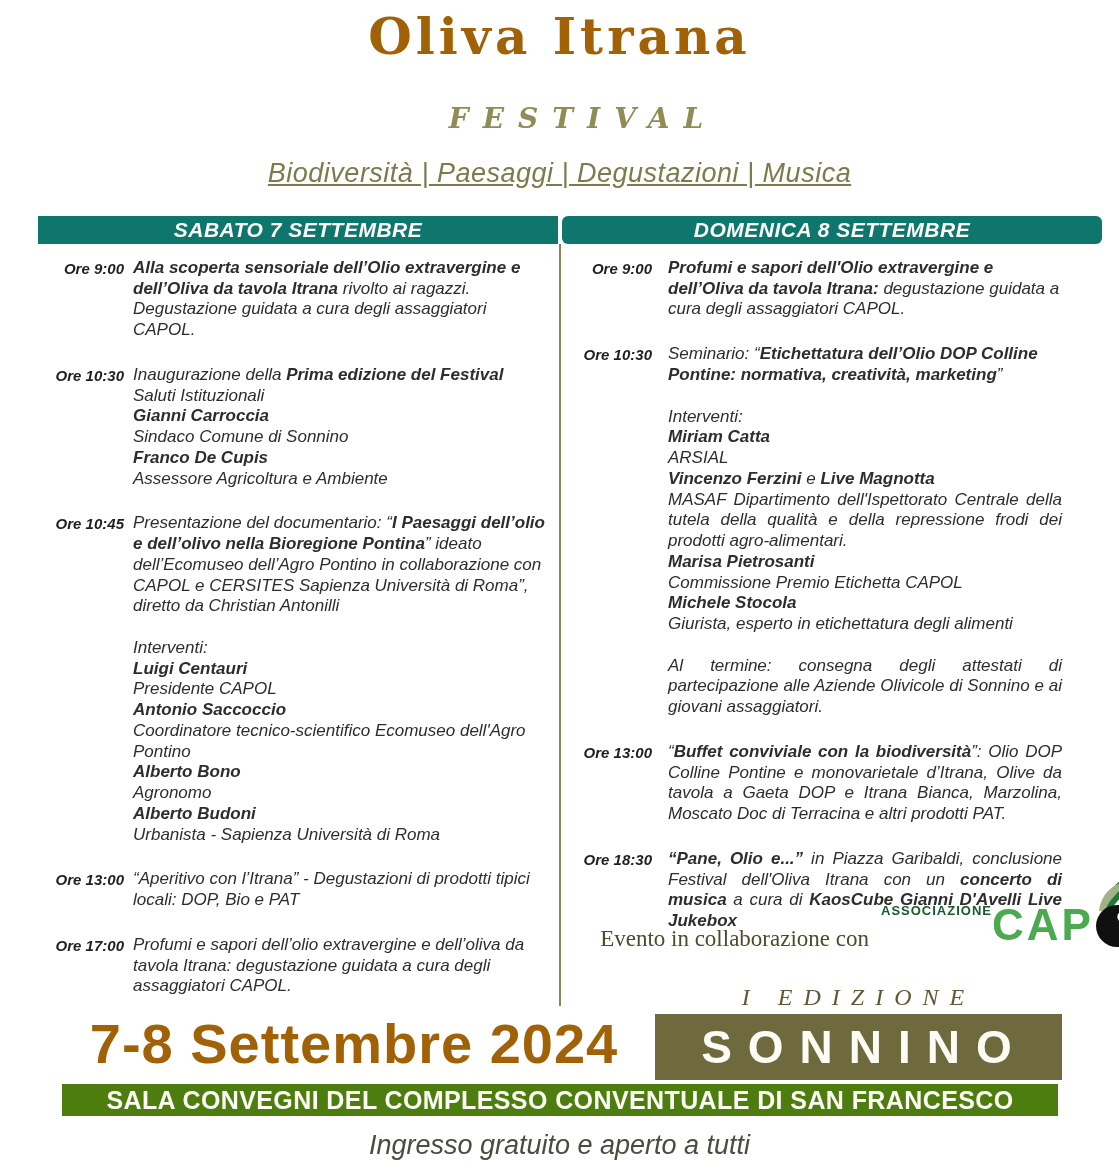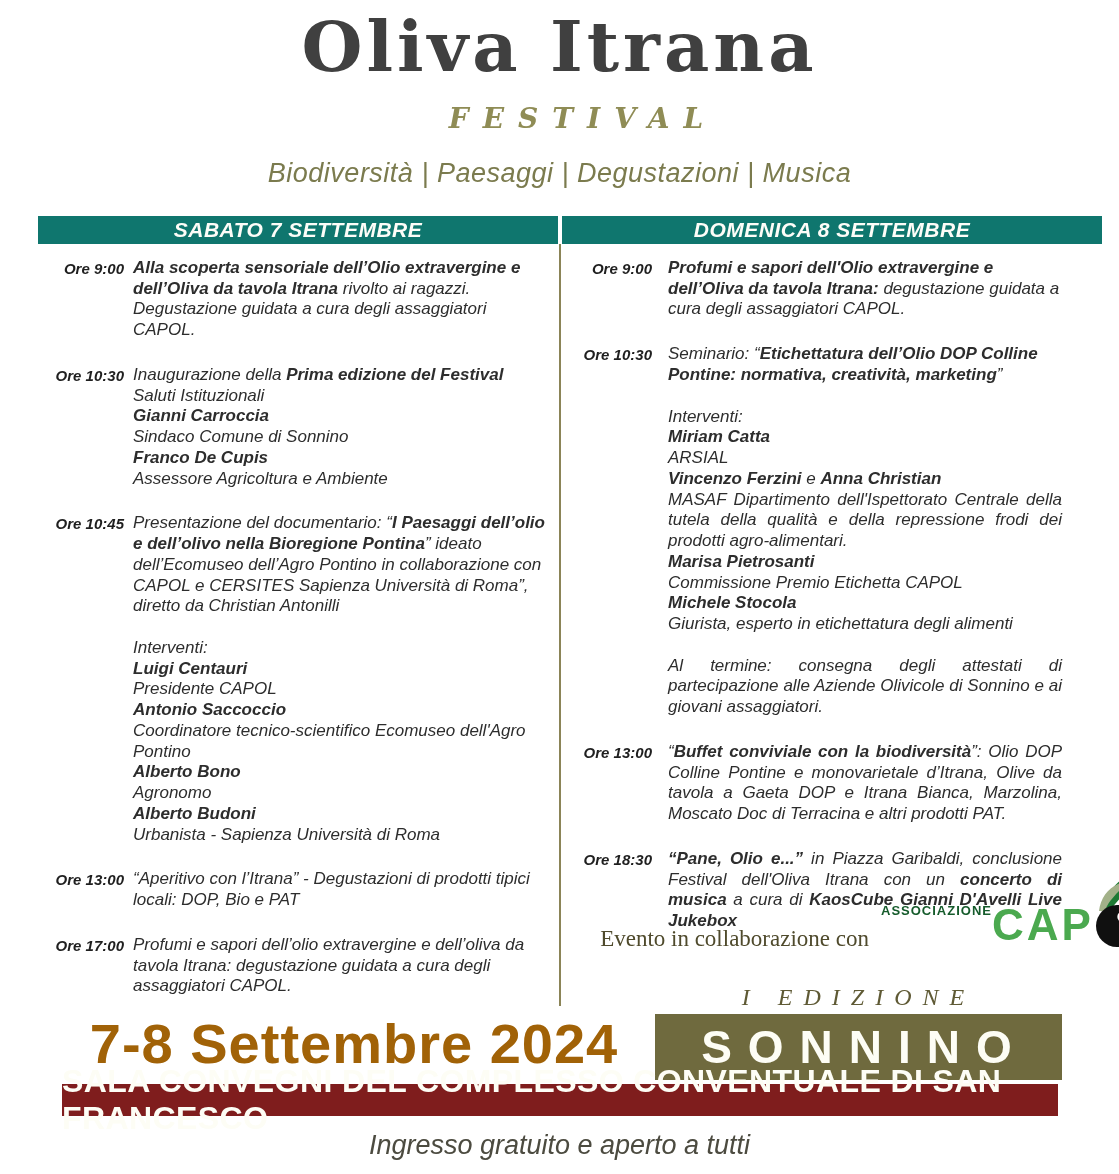--- a/index.html
+++ b/index.html
@@ -3,41 +3,41 @@
 <meta charset="utf-8">
 <style>
   * { margin:0; padding:0; box-sizing:border-box; }
   html,body { background:#ffffff; }
   body { font-family:"Liberation Sans", sans-serif; }
   .poster { position:relative; width:1119px; height:1174px; background:#fff; overflow:hidden; margin:0 auto; }
 
   
   .title {
     position:absolute; top:12px; left:0; right:0; text-align:center;
-    font-family:"DejaVu Serif", serif; font-weight:700; font-size:70px;
-    letter-spacing:4px; color:#404040; line-height:1.0;
+    font-family:"DejaVu Serif", serif; font-weight:700; font-size:50px;
+    letter-spacing:4px; color:#a16207; line-height:1.0;
   }
   .festival {
     position:absolute; top:102px; left:0; right:0; text-align:center;
     font-family:"DejaVu Serif", serif; font-style:italic; font-weight:700;
     font-size:28px; letter-spacing:14px; color:#8F8C55;margin-left:47px;
   }
   .subtitle {
     position:absolute; top:158px; left:0; right:0; text-align:center;
-    font-style:italic; font-size:27px; color:#7B7B4E; letter-spacing:0.5px;
+    font-style:italic; font-size:27px; color:#7B7B4E; letter-spacing:0.5px;text-decoration:underline;
   }
 
   
   .day-bar {
     position:absolute; top:216px; height:28px; background:#0f766e;
     display:flex; align-items:center; justify-content:center;
     color:#fdfdf8; font-style:italic; font-weight:700; font-size:21px; letter-spacing:0.5px;
   }
   .day-bar.left  { left:38px;  width:520px; }
-  .day-bar.right { left:562px; width:540px; }
+  .day-bar.right { left:562px; width:540px;border-radius:6px; }
   .divider {
     position:absolute; left:559px; top:244px; width:2px; height:762px; background:#8B8457;
   }
 
   
   .col {
     position:absolute; top:258px; font-size:17px; font-style:italic;
     color:#2D2D2D; line-height:1.22;
   }
   .col.left  { left:38px;  width:520px; }
@@ -83,23 +83,23 @@
     text-align:center; letter-spacing:1px;
   }
   .place-box {
     position:absolute; top:1014px; left:655px; width:407px; height:66px;
     background:#6F6A3E; color:#fdfdf5;
     display:flex; align-items:center; justify-content:center;
     font-weight:700; font-size:46px; letter-spacing:16px; padding-left:12px;
   }
   .venue-bar {
     position:absolute; top:1084px; left:62px; width:996px; height:32px;
-    background:#7f1d1d; color:#fdfdf5;
+    background:#4d7c0f; color:#fdfdf5;
     display:flex; align-items:center; justify-content:center;
-    font-weight:700; font-size:32px; letter-spacing:0.4px;
+    font-weight:700; font-size:25px; letter-spacing:0.4px;
   }
   .entry {
     position:absolute; top:1130px; left:0; right:0; text-align:center;
     font-style:italic; font-size:27px; color:#4C4B40;
   }
 </style>
 </head>
 <body>
 
 <div class="poster">
@@ -165,21 +165,21 @@
           <div class="block"><span class="b">Profumi e sapori dell'Olio extravergine e dell’Oliva da tavola Itrana:</span><span> degustazione guidata a cura degli assaggiatori CAPOL.</span></div>
         </div>
       </div>
       <div class="item">
         <div class="time">Ore 10:30</div>
         <div>
           <div class="block"><span>Seminario: “</span><span class="b">Etichettatura dell’Olio DOP Colline Pontine: normativa, creatività, marketing</span><span>”</span></div>
           <div class="block gap"><span>Interventi:</span></div>
           <div class="block"><span class="b">Miriam Catta</span></div>
           <div class="block"><span>ARSIAL</span></div>
-          <div class="block"><span class="b">Vincenzo Ferzini</span><span> e </span><span class="b">Anna Christian</span></div>
+          <div class="block"><span class="b">Vincenzo Ferzini</span><span> e </span><span class="b">Live Magnotta</span></div>
           <div class="block justify"><span>MASAF Dipartimento dell'Ispettorato Centrale della tutela della qualità e della repressione frodi dei prodotti agro-alimentari.</span></div>
           <div class="block"><span class="b">Marisa Pietrosanti</span></div>
           <div class="block"><span>Commissione Premio Etichetta CAPOL</span></div>
           <div class="block"><span class="b">Michele Stocola</span></div>
           <div class="block"><span>Giurista, esperto in etichettatura degli alimenti</span></div>
           <div class="block gap justify"><span>Al termine: consegna degli attestati di partecipazione alle Aziende Olivicole di Sonnino e ai giovani assaggiatori.</span></div>
         </div>
       </div>
       <div class="item">
         <div class="time">Ore 13:00</div>

